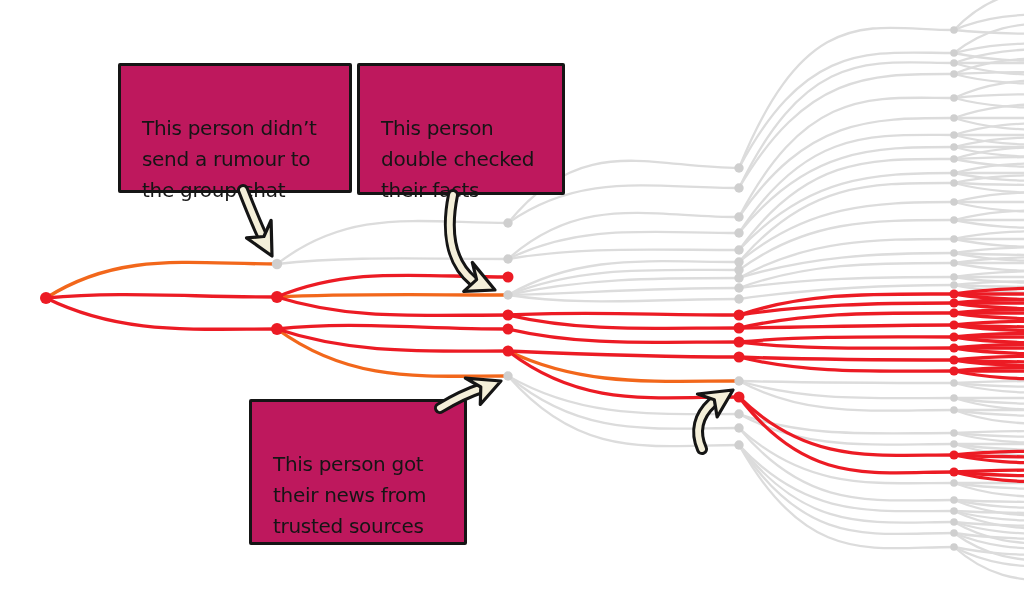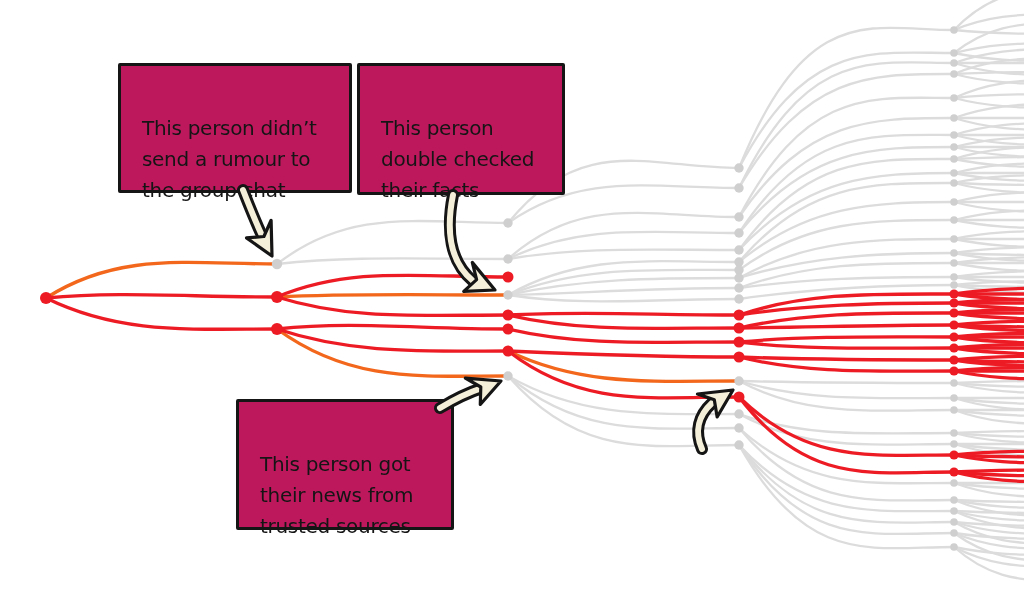--- a/index.html
+++ b/index.html
@@ -294,21 +294,21 @@
   <div class="callout" style="left: 118px; top: 63px; width: 234px; height: 130px;">
     <span>This person didn’t
 send a rumour to
 the group chat</span>
   </div>
   <div class="callout" style="left: 357px; top: 63px; width: 208px; height: 132px;">
     <span>This person
 double checked
 their facts</span>
   </div>
-  <div class="callout" style="left: 236px; top: 399px; width: 218px; height: 131px;">
+  <div class="callout" style="left: 249px; top: 399px; width: 218px; height: 146px;">
     <span>This person got
 their news from
 trusted sources</span>
   </div>
 
   <svg id="arrow-layer" width="1024" height="612" viewBox="0 0 1024 612">
       <path d="M243 190 C252 213 258 228 266 244" fill="none" stroke="#151515" stroke-width="12" stroke-linecap="round"></path>
       <path d="M243 190 C252 213 258 228 266 244" fill="none" stroke="#f4efd9" stroke-width="6" stroke-linecap="round"></path>
       <path d="M0 0 L-32 -16 L-21 -2 L-28 14 Z" transform="translate(272 256) rotate(62)" fill="#f4efd9" stroke="#151515" stroke-width="3.2" stroke-linejoin="round"></path>
       <path d="M453 195 C446 230 450 262 473 281" fill="none" stroke="#151515" stroke-width="12" stroke-linecap="round"></path>

